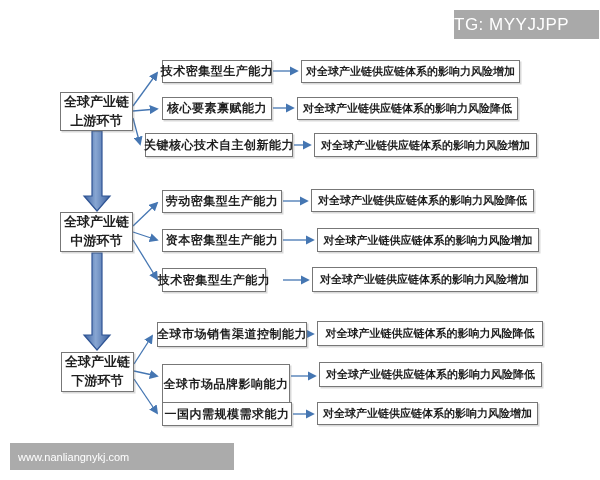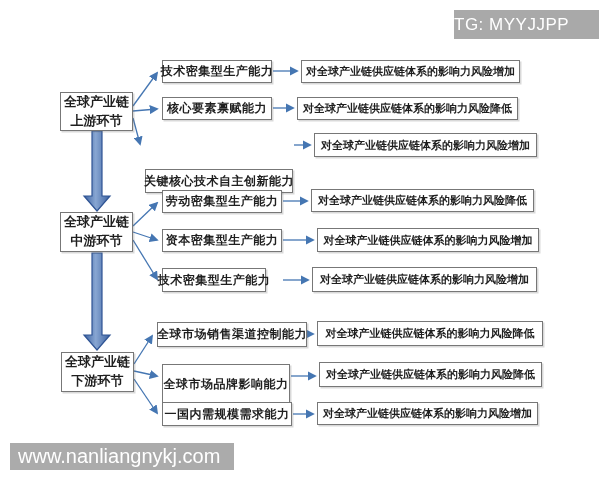--- a/index.html
+++ b/index.html
@@ -19,21 +19,21 @@
   .arrow-layer{position:absolute;left:0;top:0;width:600px;height:480px;pointer-events:none;}
   .tg-badge{
     position:absolute;left:454px;top:10px;width:145px;height:29px;
     background:#a9a9a9;color:#ffffff;font-family:"Liberation Sans",sans-serif;
     font-size:17px;display:flex;align-items:center;
     box-sizing:border-box;letter-spacing:0.5px;
   }
   .site-bar{
     position:absolute;left:10px;top:443px;width:224px;height:27px;
     background:#ababab;color:#ffffff;font-family:"Liberation Sans",sans-serif;
-    font-size:20px;display:flex;align-items:center;padding-left:8px;
+    font-size:11px;display:flex;align-items:center;padding-left:8px;
     box-sizing:border-box;
   }
 </style>
 </head>
 <body>
 
 <div class="canvas">
 
   <svg class="arrow-layer" viewBox="0 0 600 480">
     <defs>
@@ -82,21 +82,21 @@
 
   <div class="box stage" style="left:60px;top:92px;width:73px;height:39px;">全球产业链
 上游环节</div>
   <div class="box stage" style="left:60px;top:212px;width:73px;height:40px;">全球产业链
 中游环节</div>
   <div class="box stage" style="left:61px;top:352px;width:73px;height:40px;">全球产业链
 下游环节</div>
 
   <div class="box capability" style="left:162px;top:60px;width:110px;height:23px;">技术密集型生产能力</div>
   <div class="box capability" style="left:162px;top:97px;width:110px;height:23px;">核心要素禀赋能力</div>
-  <div class="box capability" style="left:145px;top:133px;width:148px;height:24px;margin-top:36px;">关键核心技术自主创新能力</div>
+  <div class="box capability" style="left:145px;top:133px;width:148px;height:24px;">关键核心技术自主创新能力</div>
 
   <div class="box outcome" style="left:301px;top:60px;width:219px;height:23px;">对全球产业链供应链体系的影响力风险增加</div>
   <div class="box outcome" style="left:297px;top:97px;width:221px;height:23px;">对全球产业链供应链体系的影响力风险降低</div>
   <div class="box outcome" style="left:314px;top:133px;width:223px;height:24px;">对全球产业链供应链体系的影响力风险增加</div>
 
   <div class="box capability" style="left:162px;top:190px;width:120px;height:23px;">劳动密集型生产能力</div>
   <div class="box capability" style="left:162px;top:229px;width:120px;height:23px;">资本密集型生产能力</div>
   <div class="box capability" style="left:162px;top:268px;width:104px;height:24px;">技术密集型生产能力</div>
 
   <div class="box outcome" style="left:311px;top:189px;width:223px;height:23px;">对全球产业链供应链体系的影响力风险降低</div>

